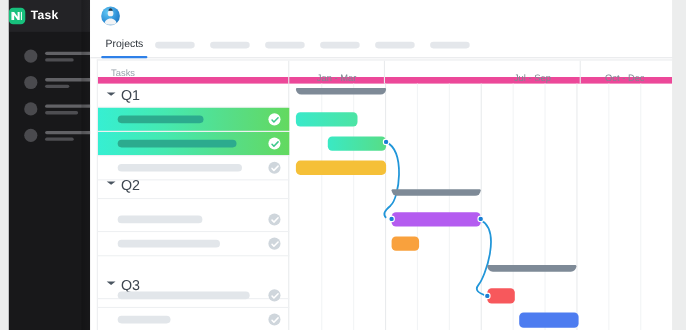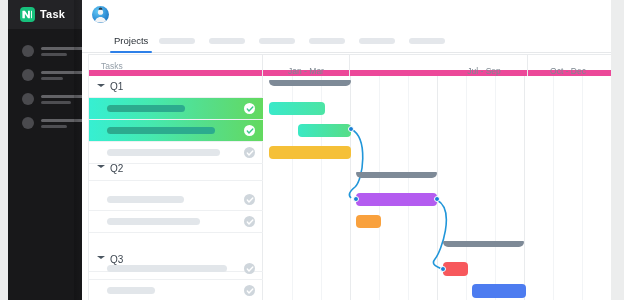--- a/index.html
+++ b/index.html
@@ -6,21 +6,21 @@
   * { box-sizing: border-box; margin:0; padding:0; }
   html,body{ width:624px; height:300px; overflow:hidden;
     font-family:"Liberation Sans", sans-serif; background:#eceded; }
 
   #app{ position:relative; width:624px; height:300px; background:#eceded; }
 
   
   .sidebar{ position:absolute; left:8px; top:0; width:74px; height:300px;
     background:#18181a; border-radius:0 0 0 0; overflow:hidden; }
   .sidebar-top{ height:29px; background:#232326; display:flex; align-items:center;
-    padding-left:12px; gap:5px; }
+    padding-left:0; gap:5px; }
   .logo-mark{ width:15px; height:15px; border-radius:4px; background:#17c07c;
     position:relative; flex:none; }
   .logo-mark svg{ position:absolute; left:0; top:0; }
   .logo-text{ color:#ffffff; font-size:11px; font-weight:bold; letter-spacing:.2px;
     line-height:1; }
   .nav{ padding:10px 0 0 0; }
   .nav-item{ display:flex; align-items:center; gap:7px; padding:6px 8px 6px 14px; }
   .nav-dot{ width:12px; height:12px; border-radius:50%; background:#4a4a4e; flex:none; }
   .nav-lines{ display:flex; flex-direction:column; gap:3px; }
   .nav-l1{ height:3px; border-radius:2px; background:#626266; }
@@ -32,21 +32,21 @@
   .header{ height:29px; display:flex; align-items:center; justify-content:space-between;
     padding:0 8px 0 10px; background:#fff; }
   .page-title{ font-size:11px; font-weight:bold; color:#20252b; letter-spacing:.1px; }
   .avatar{ width:17px; height:17px; border-radius:50%; flex:none;
     background:radial-gradient(circle at 35% 30%, #63c9f5 0%, #2f8fd6 55%, #1667ad 100%);
     position:relative; overflow:hidden; }
   .avatar svg{ position:absolute; left:0; top:0; }
 
   
   .tabs{ height:24px; display:flex; align-items:flex-end; gap:0;
-    padding-left:28px; border-bottom:1px solid #e6e8ea; background:#fff; }
+    padding-left:10px; border-bottom:1px solid #e6e8ea; background:#fff; }
   .tab{ position:relative; height:23px; display:flex; align-items:center;
     padding:0 4px; }
   .tab-label{ font-size:9.5px; color:#2b3138; }
   .tab.active:after{ content:""; position:absolute; left:0; right:0; bottom:-1px;
     height:2px; background:#2e80e8; border-radius:1px; }
   .tab-ph{ width:36px; height:6px; border-radius:3px; background:#e4e7eb;
     margin:0 7px 8px 7px; }
 
   
   .gantt{ position:absolute; left:88px; top:54px; width:523px; height:246px;
@@ -69,21 +69,21 @@
 
   
   .tasklist{ position:absolute; left:0; top:21px; width:174px; height:225px;
     border-right:1px solid #e9ebed; }
   .trow{ position:absolute; left:0; width:174px; border-bottom:1px solid #eef0f2;
     display:flex; align-items:center; }
   .group-row{ padding-left:10px; gap:5px; }
   .caret{ width:0; height:0; border-left:3.5px solid #4a5560; border-right:3.5px solid transparent;
     border-top:4px solid transparent; border-bottom:4px solid transparent;
     transform:rotate(90deg) translateY(1px); }
-  .group-label{ font-size:10px; color:#3d4650; }
+  .group-label{ font-size:13px; color:#3d4650; }
   .task-row{ padding:0 8px 0 18px; justify-content:space-between; }
   .task-row.done{ background:linear-gradient(90deg,#36efd2 0%,#45e9b0 35%,#57dd86 70%,#63d95f 100%); }
   .tbar{ height:7px; border-radius:4px; background:#e2e6ea; }
   .task-row.done .tbar{ background:#2cab8e; }
   .check{ width:11px; height:11px; border-radius:50%; flex:none;
     display:flex; align-items:center; justify-content:center;
     background:#cfd6dc; }
   .check svg{ display:block; }
   .task-row.done .check{ background:#ffffff; }
 

